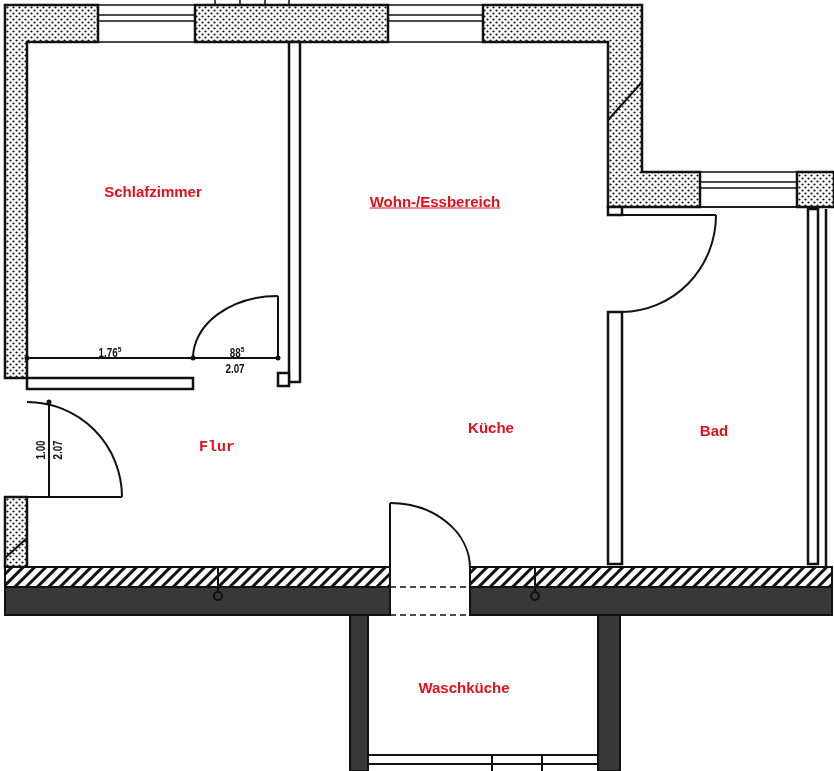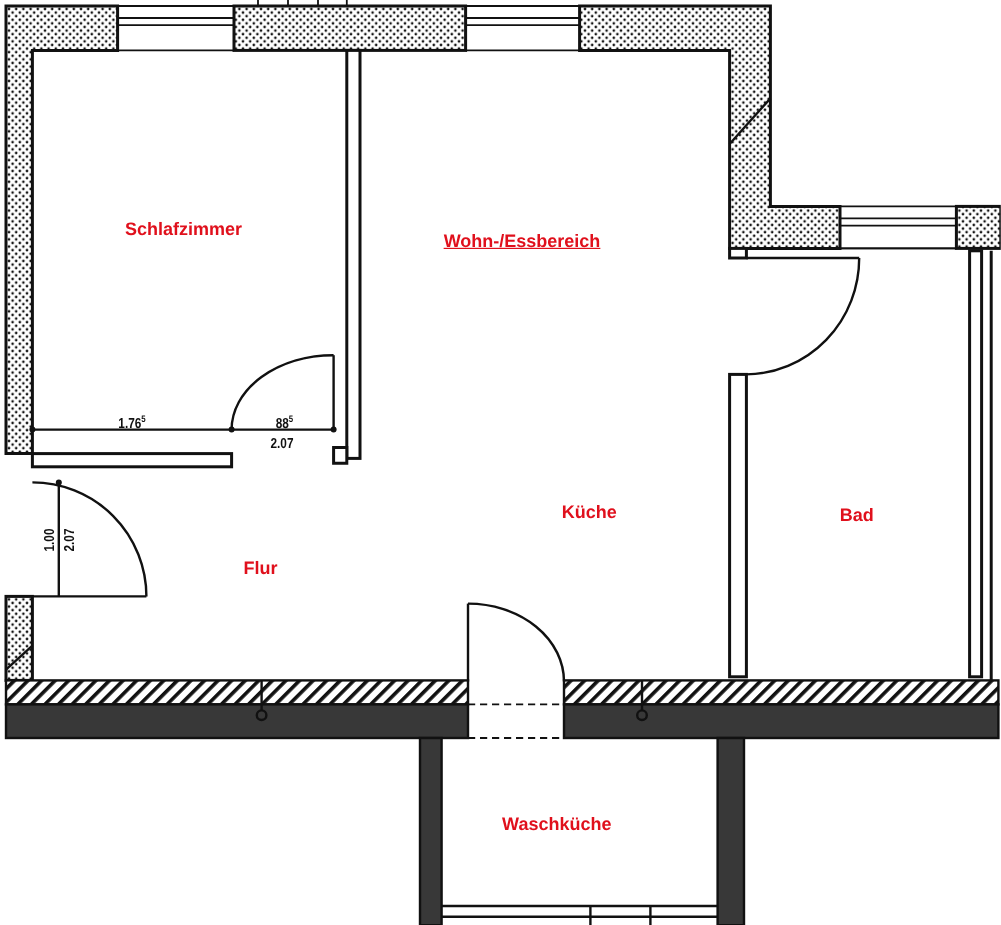--- a/index.html
+++ b/index.html
@@ -131,21 +131,21 @@
   <g fill="#111">
     <circle cx="27" cy="358" r="2.5"></circle>
     <circle cx="193" cy="358" r="2.5"></circle>
     <circle cx="278" cy="358" r="2.5"></circle>
     <circle cx="49" cy="402" r="2.5"></circle>
   </g>
 </svg>
 
 <div class="room-label" style="left:153px;top:191px;">Schlafzimmer</div>
 <div class="room-label" style="left:435px;top:201px;text-decoration:underline;">Wohn-/Essbereich</div>
-<div class="room-label" style="left:217px;top:474px;">Flur</div>
+<div class="room-label" style="left:217px;top:447px;font-family:Liberation Mono, monospace;">Flur</div>
 <div class="room-label" style="left:491px;top:427px;">Küche</div>
 <div class="room-label" style="left:714px;top:430px;">Bad</div>
 <div class="room-label" style="left:464px;top:687px;">Waschküche</div>
 
 <div class="dim-label" style="left:110px;top:352px;"><span>1.76</span><sup>5</sup></div>
 <div class="dim-label" style="left:237px;top:352px;"><span>88</span><sup>5</sup></div>
 <div class="dim-label" style="left:235px;top:369px;">2.07</div>
 <div class="dim-label rot" style="left:41px;top:450px;">1.00</div>
 <div class="dim-label rot" style="left:58px;top:450px;">2.07</div>
 

